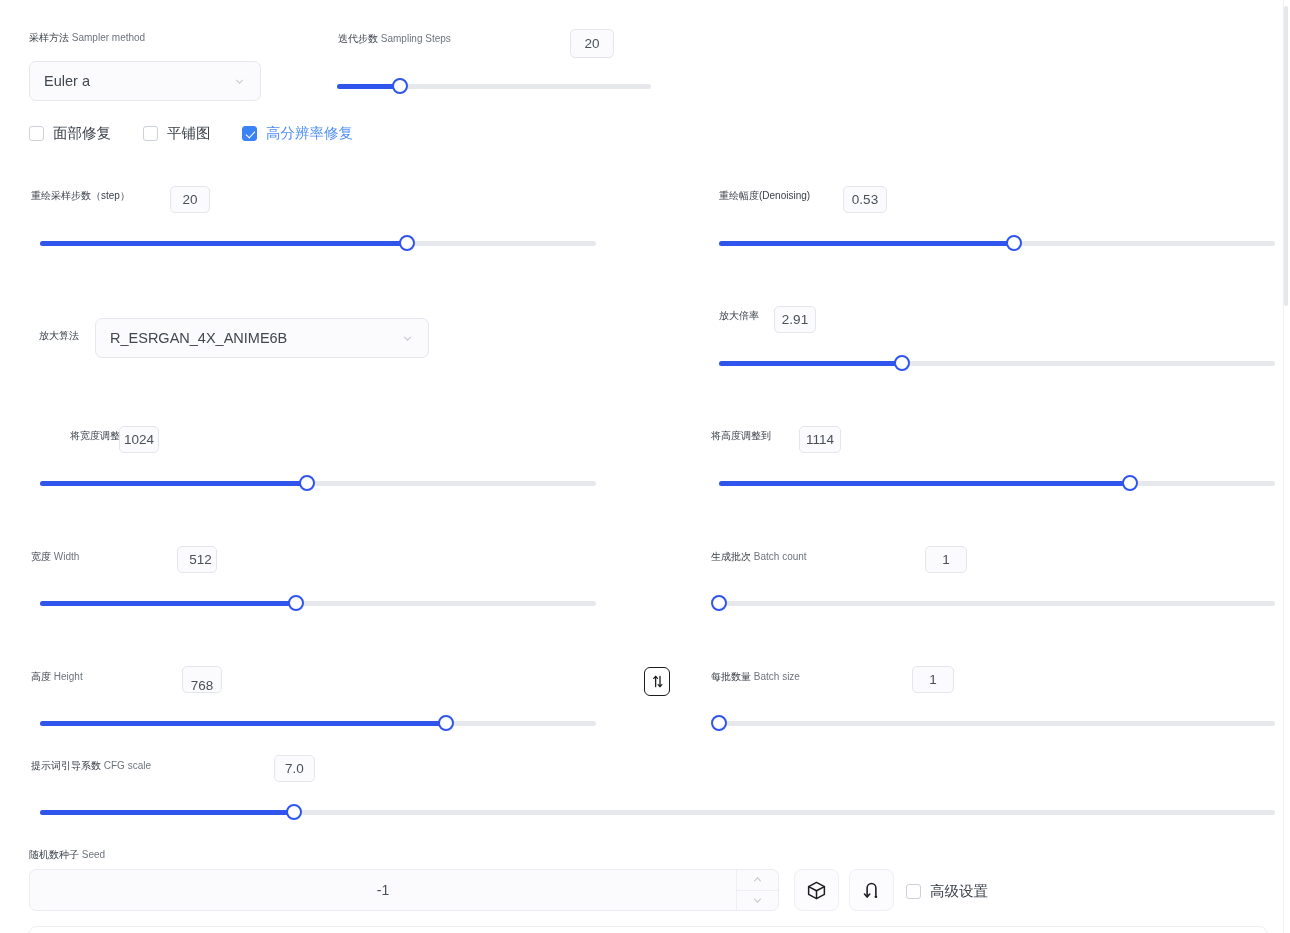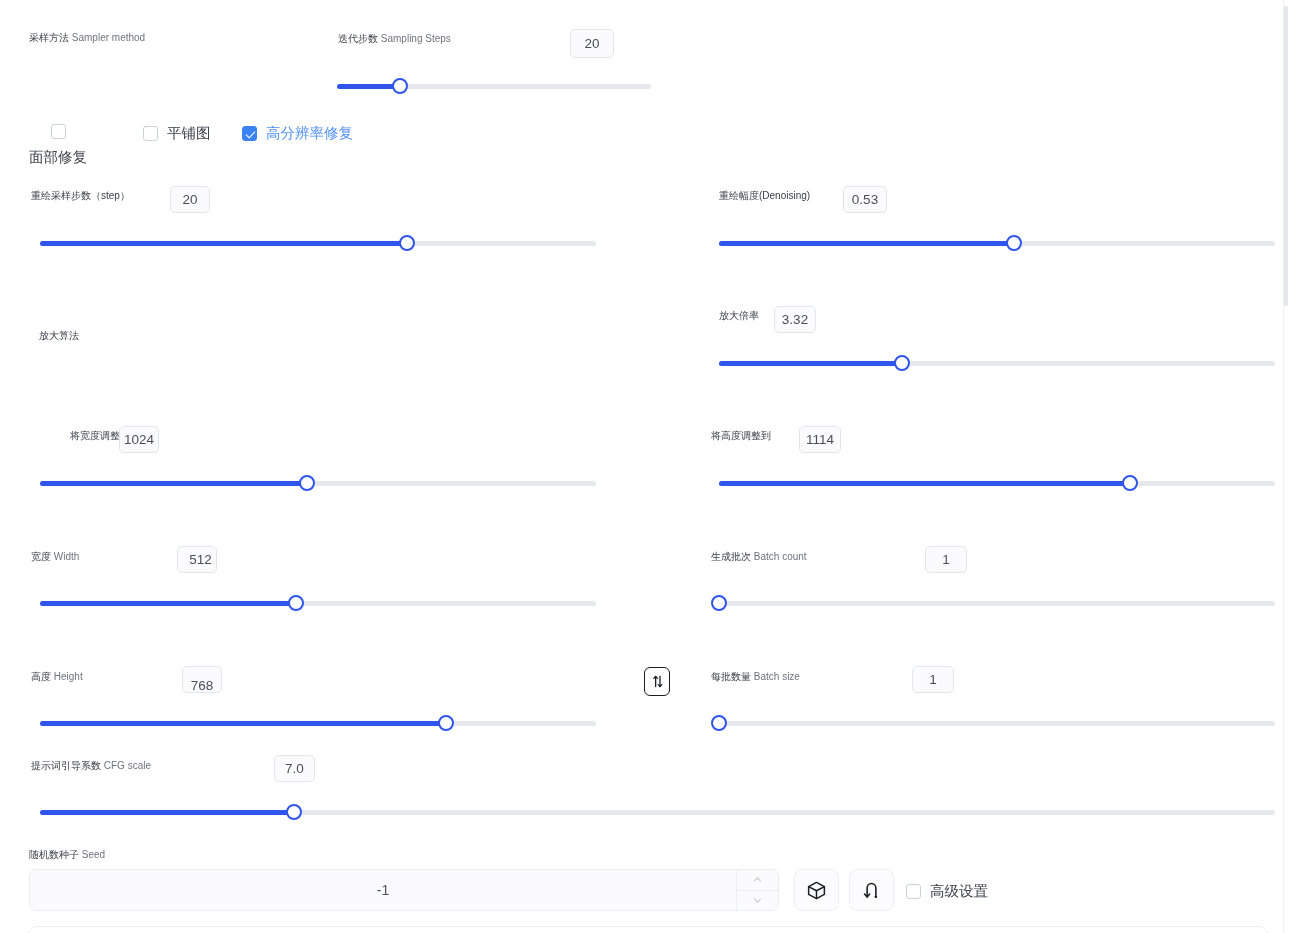--- a/index.html
+++ b/index.html
@@ -136,35 +136,41 @@
 </head>
 <body>
 
 <div class="page">
 
   <div class="abs label" style="left:29px; top:33px;">
     <span>采样方法</span>
     <span class="en">Sampler method</span>
   </div>
 
+  <div class="abs dropdown" style="left:29px; top:61px; width:232px;">
+    <span class="dd-text">Euler a</span>
+    <svg class="chev" viewBox="0 0 24 24" fill="none" stroke="#8b9098" stroke-width="2">
+      <polyline points="6 9 12 15 18 9"></polyline>
+    </svg>
+  </div>
 
   <div class="abs label" style="left:338px; top:34px;">
     <span>迭代步数</span>
     <span class="en">Sampling Steps</span>
   </div>
   <div class="abs numbox" style="left:570px; top:29px; width:44px; height:29px;">
     <span>20</span>
   </div>
   <div class="abs slider" style="left:337px; top:78px; width:314px;">
     <div class="track"></div>
     <div class="fill" style="width:20%"></div>
     <div class="thumb" style="left:20%"></div>
   </div>
 
-  <div class="abs cbrow" style="left:29px; top:124px;flex-direction:column;">
+  <div class="abs cbrow" style="left:29px; top:124px;">
     <span class="cbox"></span>
     <span class="cblabel">面部修复</span>
   </div>
   <div class="abs cbrow" style="left:143px; top:124px;">
     <span class="cbox"></span>
     <span class="cblabel">平铺图</span>
   </div>
   <div class="abs cbrow" style="left:242px; top:124px;">
     <span class="cbox checked"></span>
     <span class="cblabel active">高分辨率修复</span>
@@ -190,26 +196,32 @@
   </div>
   <div class="abs slider" style="left:719px; top:235px; width:556px;">
     <div class="track"></div>
     <div class="fill" style="width:53%"></div>
     <div class="thumb" style="left:53%"></div>
   </div>
 
   <div class="abs label" style="left:39px; top:331px;">
     <span>放大算法</span>
   </div>
+  <div class="abs dropdown" style="left:95px; top:318px; width:334px;">
+    <span class="dd-text">R_ESRGAN_4X_ANIME6B</span>
+    <svg class="chev" viewBox="0 0 24 24" fill="none" stroke="#8b9098" stroke-width="2">
+      <polyline points="6 9 12 15 18 9"></polyline>
+    </svg>
+  </div>
 
   <div class="abs label" style="left:719px; top:311px;">
     <span>放大倍率</span>
   </div>
   <div class="abs numbox" style="left:774px; top:306px; width:42px;">
-    <span>3.32</span>
+    <span>2.91</span>
   </div>
   <div class="abs slider" style="left:719px; top:355px; width:556px;">
     <div class="track"></div>
     <div class="fill" style="width:33%"></div>
     <div class="thumb" style="left:33%"></div>
   </div>
 
   <div class="abs label" style="left:31px; top:431px;margin-left:39px;">
     <span>将宽度调整到</span>
   </div>

